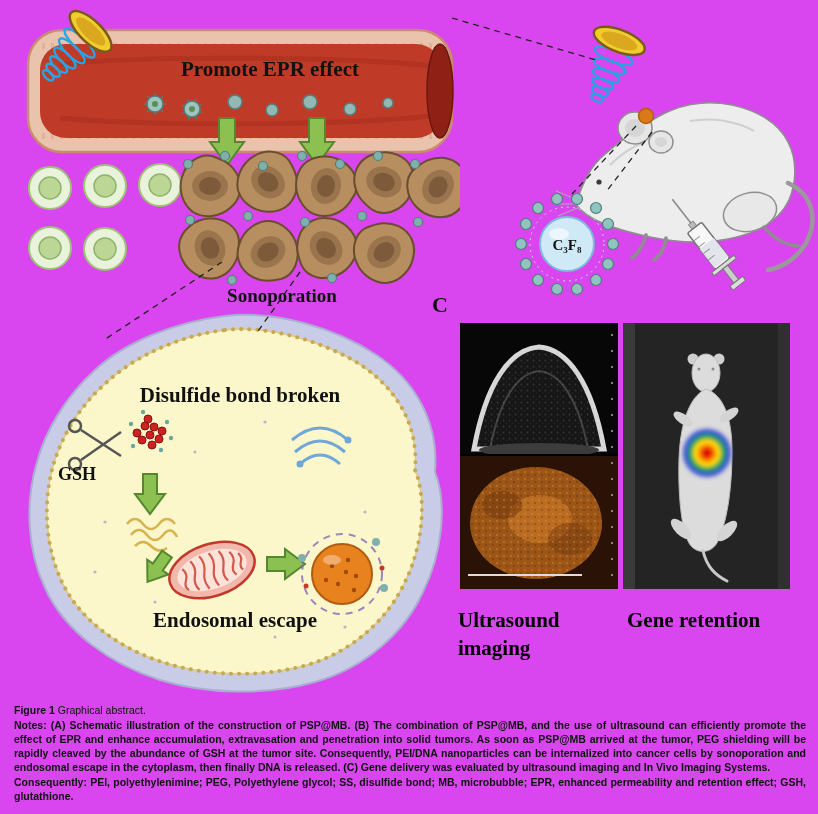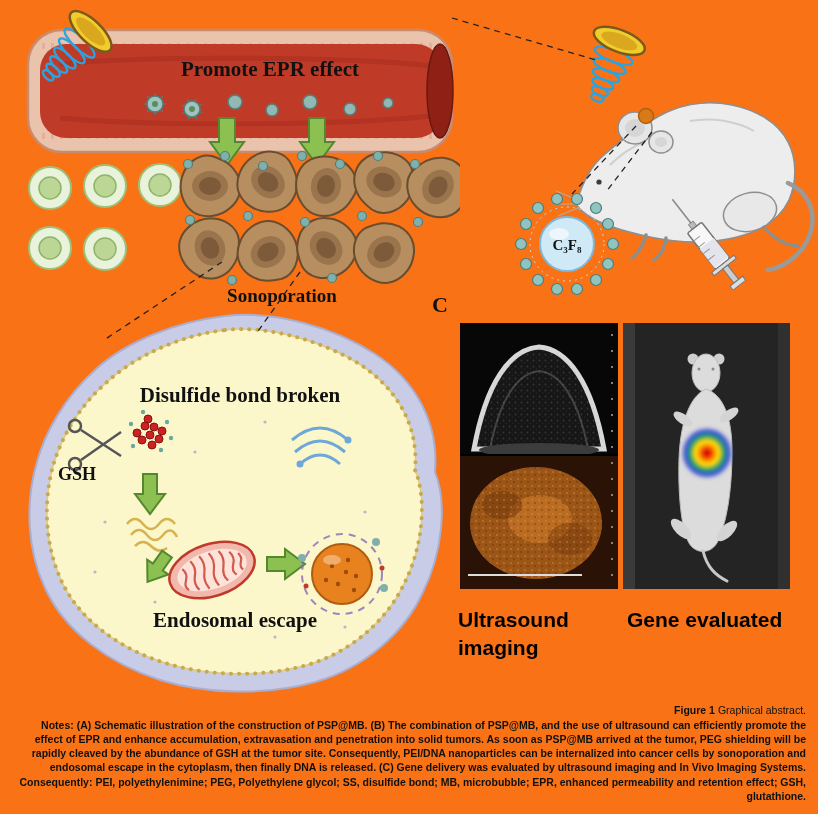--- a/index.html
+++ b/index.html
@@ -1,23 +1,23 @@
 <!DOCTYPE html>
 <html><head>
 <meta charset="utf-8">
 <style>
   html,body{margin:0;padding:0;background:#fff;}
-  .canvas{position:relative;width:818px;height:814px;background:#f97316;overflow:hidden;
+  .canvas{position:relative;width:818px;height:814px;background:#d946ef;overflow:hidden;
           font-family:"Liberation Sans",sans-serif;color:#111;}
   .abs{position:absolute;}
   svg text{font-family:"Liberation Serif",serif;font-weight:bold;fill:#111;}
   .panel-letter{font-family:"Liberation Serif",serif;font-weight:bold;font-size:22px;}
-  .img-label{font-family:Liberation Sans, sans-serif;font-weight:bold;font-size:21px;line-height:1.35;color:#000;}
+  .img-label{font-family:Liberation Serif, serif;font-weight:bold;font-size:21px;line-height:1.35;color:#000;}
   .caption{position:absolute;left:14px;top:704px;width:792px;font-size:10.5px;line-height:1.33;color:#101010;}
-  .caption p{margin:0 0 1px 0;text-align:right;}
+  .caption p{margin:0 0 1px 0;}
   .cap-just{text-align:justify;font-weight:bold;}
   .uspanel{position:absolute;overflow:hidden;background:#050505;}
   .genepanel{position:absolute;overflow:hidden;background:#202020;}
 </style>
 </head>
 <body>
 
 <div class="canvas">
 
   <svg class="abs" style="left:20px;top:6px;" width="440" height="300" viewBox="0 0 440 300">
@@ -398,21 +398,21 @@
         <circle cx="84" cy="130" r="24" fill="#2b3fd0" opacity="0.9"></circle>
         <circle cx="84" cy="130" r="19" fill="#00a04a"></circle>
         <circle cx="84" cy="130" r="14" fill="#ffdf00"></circle>
         <circle cx="84" cy="130" r="9.5" fill="#ff7a00"></circle>
         <circle cx="84" cy="130" r="5.5" fill="#dd0000"></circle>
       </g>
     </svg>
   </div>
 
   <div class="abs img-label" style="left:458px;top:606px;width:150px;">Ultrasound imaging</div>
-  <div class="abs img-label" style="left:627px;top:606px;width:175px;">Gene evaluated</div>
+  <div class="abs img-label" style="left:627px;top:606px;width:175px;">Gene retention</div>
 
   <svg class="abs" style="left:0;top:0;pointer-events:none;" width="818" height="814" viewBox="0 0 818 814">
     <g stroke="#222" stroke-width="1.3" stroke-dasharray="6 5">
       <line x1="452" y1="18" x2="596" y2="60"></line>
       <line x1="636" y1="126" x2="572" y2="194"></line>
       <line x1="652" y1="132" x2="606" y2="192"></line>
       <line x1="222" y1="262" x2="104" y2="340"></line>
       <line x1="300" y1="272" x2="256" y2="334"></line>
     </g>
   </svg>

